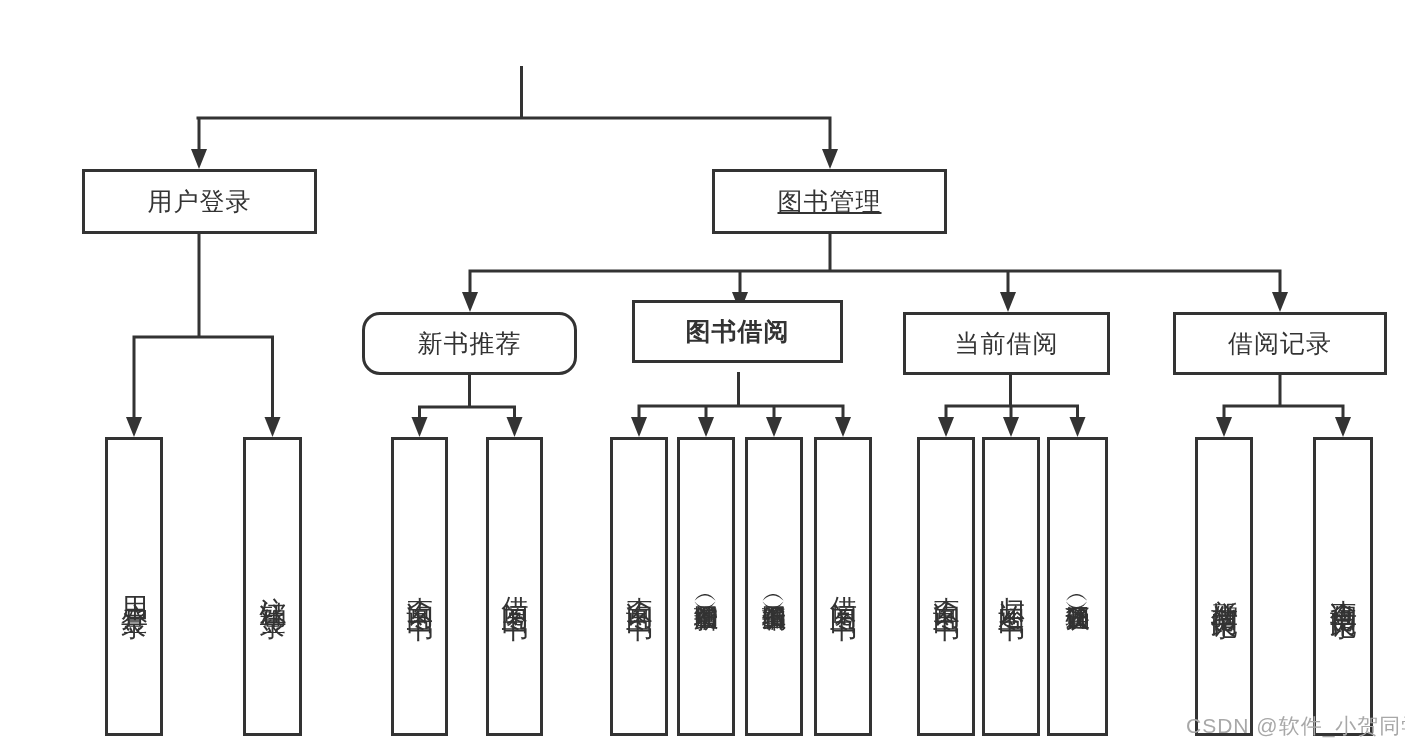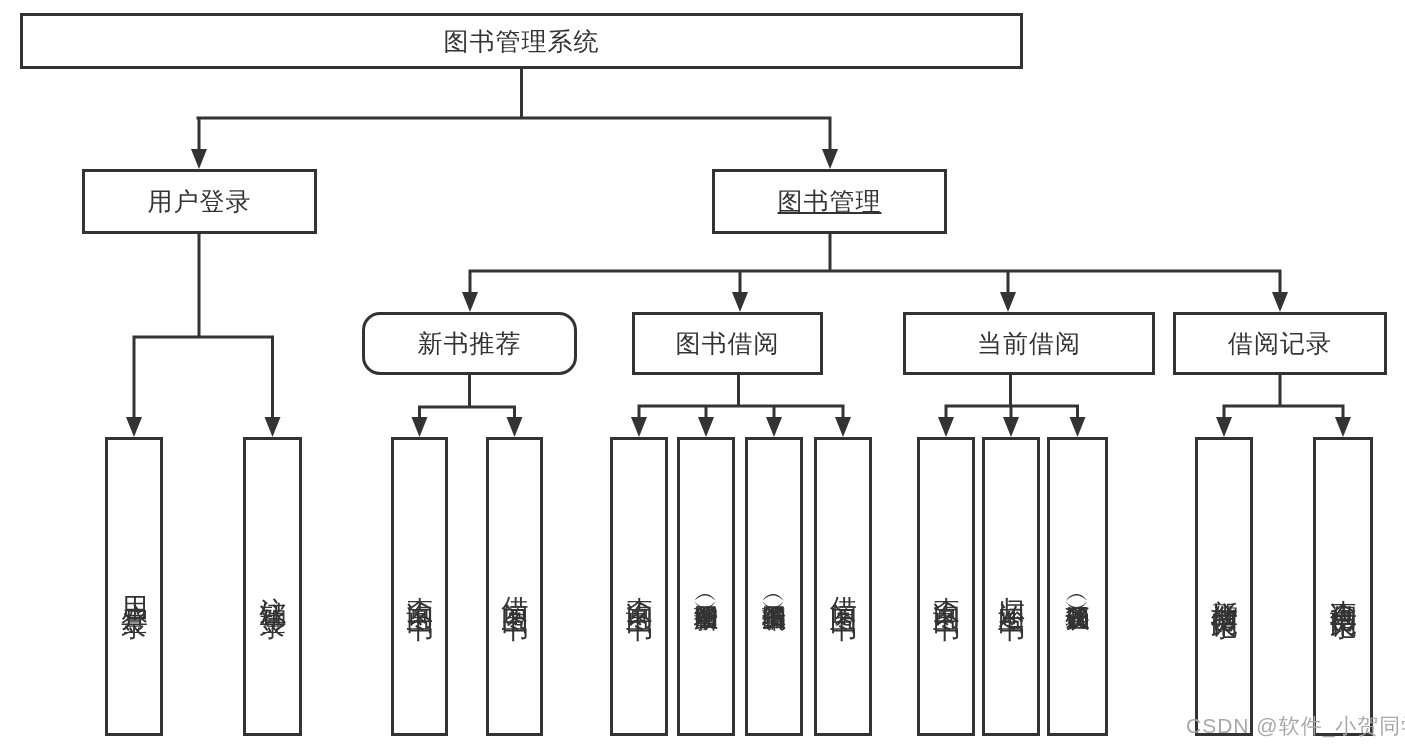--- a/index.html
+++ b/index.html
@@ -103,38 +103,35 @@
     <polygon points="698,417 714,417 706,437"></polygon>
     <polygon points="766,417 782,417 774,437"></polygon>
     <polygon points="835,417 851,417 843,437"></polygon>
     <polygon points="938,417 954,417 946,437"></polygon>
     <polygon points="1003,417 1019,417 1011,437"></polygon>
     <polygon points="1069.5,417 1085.5,417 1077.5,437"></polygon>
     <polygon points="1216,417 1232,417 1224,437"></polygon>
     <polygon points="1335,417 1351,417 1343,437"></polygon>
   </svg>
 
-  <div class="node" style="left:20px; top:13px; width:1003px; height:56px;">
-    <span class="hlabel">图书管理系统</span>
-  </div>
 
   <div class="node" style="left:82px; top:169px; width:235px; height:65px;">
     <span class="hlabel">用户登录</span>
   </div>
   <div class="node" style="left:712px; top:169px; width:235px; height:65px;text-decoration:underline;">
     <span class="hlabel">图书管理</span>
   </div>
 
   <div class="node" style="left:362px; top:312px; width:215px; height:63px;border-radius:18px;">
     <span class="hlabel">新书推荐</span>
   </div>
-  <div class="node" style="left:632px; top:312px; width:191px; height:63px;">
+  <div class="node" style="left:632px; top:300px; width:211px; height:63px;font-weight:bold;">
     <span class="hlabel">图书借阅</span>
   </div>
-  <div class="node" style="left:903px; top:312px; width:252px; height:63px;">
+  <div class="node" style="left:903px; top:312px; width:207px; height:63px;">
     <span class="hlabel">当前借阅</span>
   </div>
   <div class="node" style="left:1173px; top:312px; width:214px; height:63px;">
     <span class="hlabel">借阅记录</span>
   </div>
 
   <div class="node" style="left:105px; top:437px; width:58px; height:299px;">
     <span class="vtext sp4">用户登录</span>
   </div>
   <div class="node" style="left:243px; top:437px; width:59px; height:299px;">

